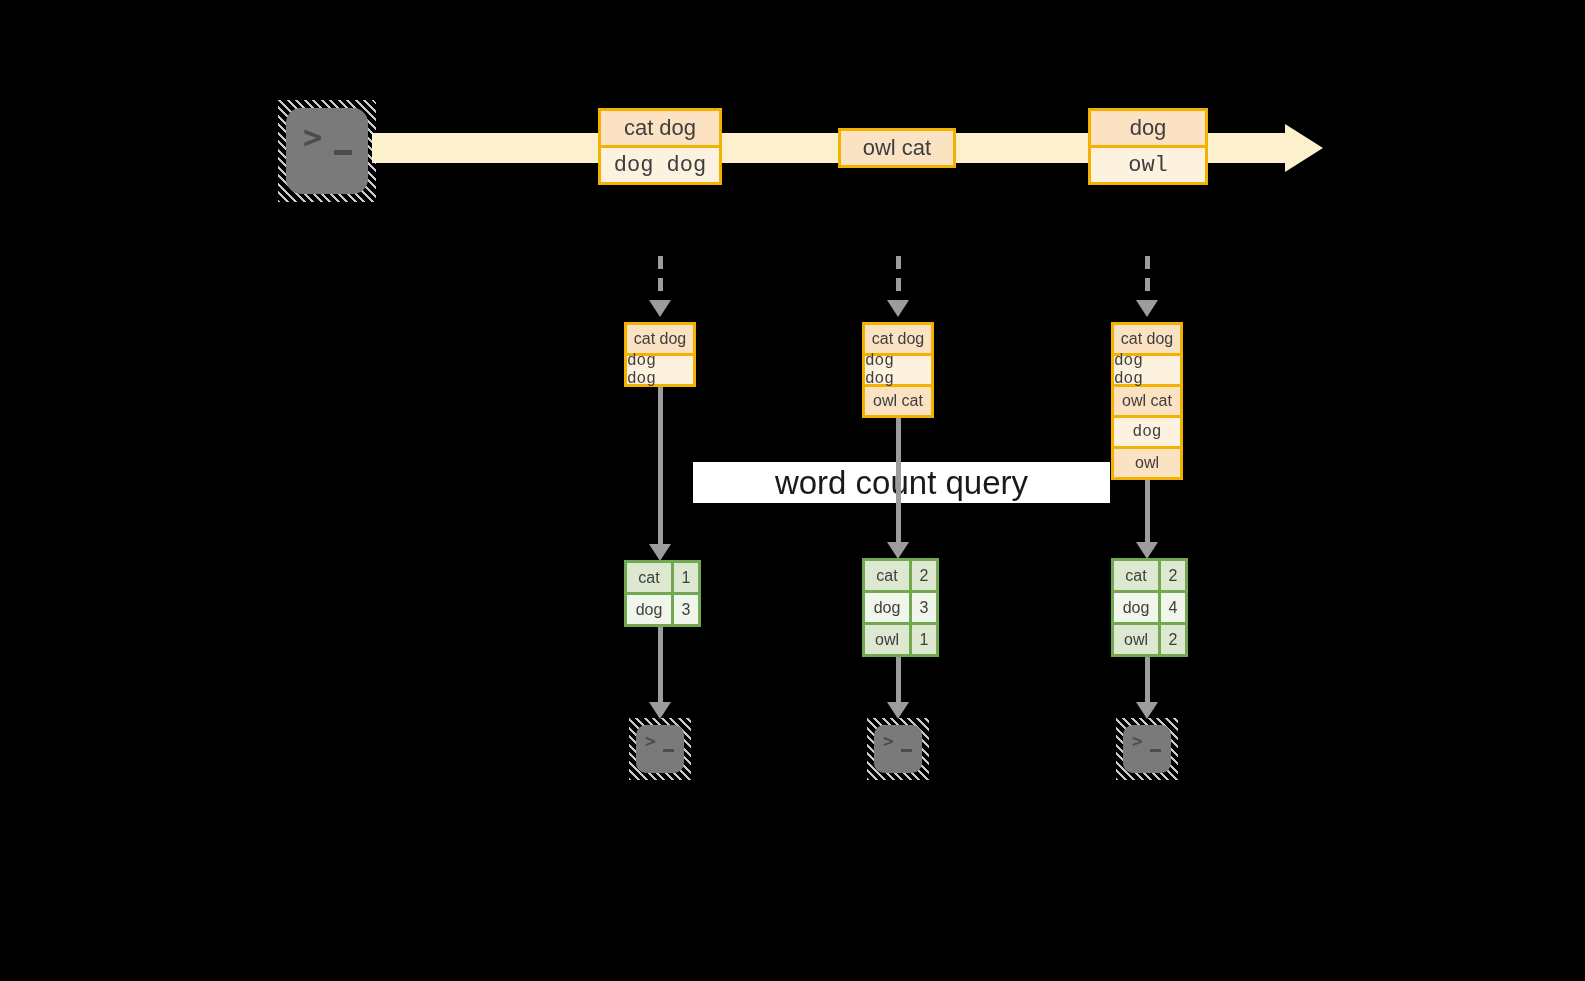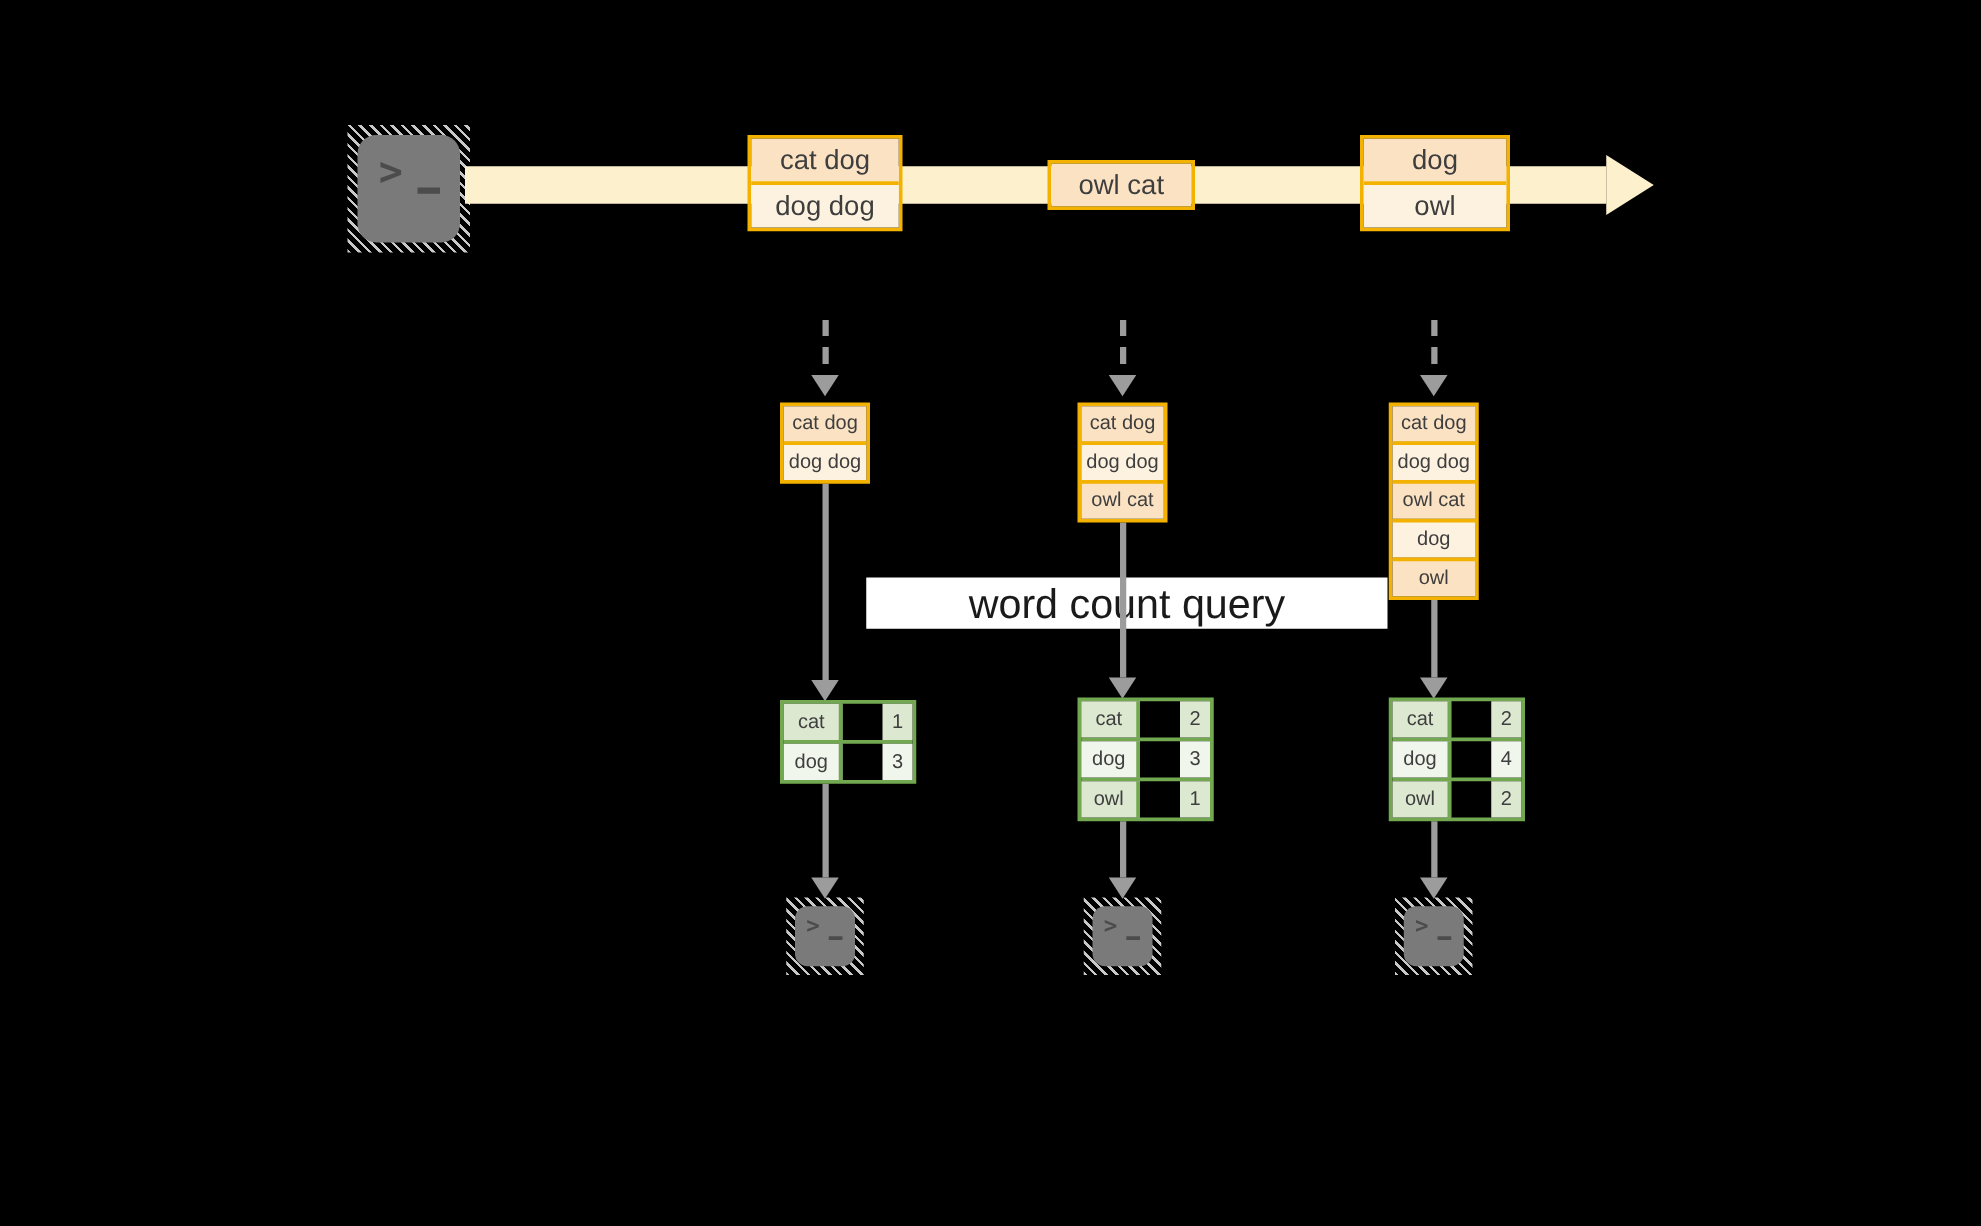--- a/index.html
+++ b/index.html
@@ -29,21 +29,21 @@
     border-top:24px solid rgba(0,0,0,0); border-bottom:24px solid rgba(0,0,0,0);
     border-left:38px solid #FCF0CD;
   }
 
   
   .ebox { position:absolute; border:3px solid #F3B200; }
   .ecell { height:34px; display:flex; align-items:center; justify-content:center;
            font-size:22px; color:#3e3e3e; }
   .ecell + .ecell { border-top:3px solid #F3B200; }
   .fill-dark  { background:#FAE2C3; }
-  .fill-light { background:#FDF2DF; }
+  .fill-light { background:#FDF2DF;font-family:Liberation Mono, monospace; }
 
   
   .stack { position:absolute; width:66px; border:3px solid #F3B200; z-index:3; }
   .scell { height:28px; display:flex; align-items:center; justify-content:center;
            font-size:16px; color:#3e3e3e; }
   .scell + .scell { border-top:3px solid #F3B200; }
 
   
   .vline { position:absolute; width:5px; background:#9c9c9c; z-index:2; }
   .vdash { position:absolute; width:5px; z-index:2;
@@ -52,21 +52,21 @@
                border-left:11px solid rgba(0,0,0,0); border-right:11px solid rgba(0,0,0,0);
                border-top:17px solid #9c9c9c; }
 
   
   .qlabel { position:absolute; left:693px; top:462px; width:417px; height:41px;
             background:#ffffff; color:#1a1a1a; z-index:1;
             display:flex; align-items:center; justify-content:center; font-size:33px; }
 
   
   .gtable { position:absolute; border:3px solid #71A850; z-index:3; }
-  .grow { display:flex; height:29px;gap:32px; }
+  .grow { display:flex; height:29px; }
   .grow + .grow { border-top:3px solid #71A850; }
   .gword { width:44px; border-right:3px solid #71A850; display:flex; align-items:center;
            justify-content:center; font-size:16px; color:#3e3e3e; }
   .gcount { width:24px; display:flex; align-items:center; justify-content:center;
             font-size:16px; color:#3e3e3e; }
   .grow-dark  .gword, .grow-dark  .gcount { background:#DCE8D0; }
   .grow-light .gword, .grow-light .gcount { background:#F1F6EC; }
 </style>
 </head>
 <body>

